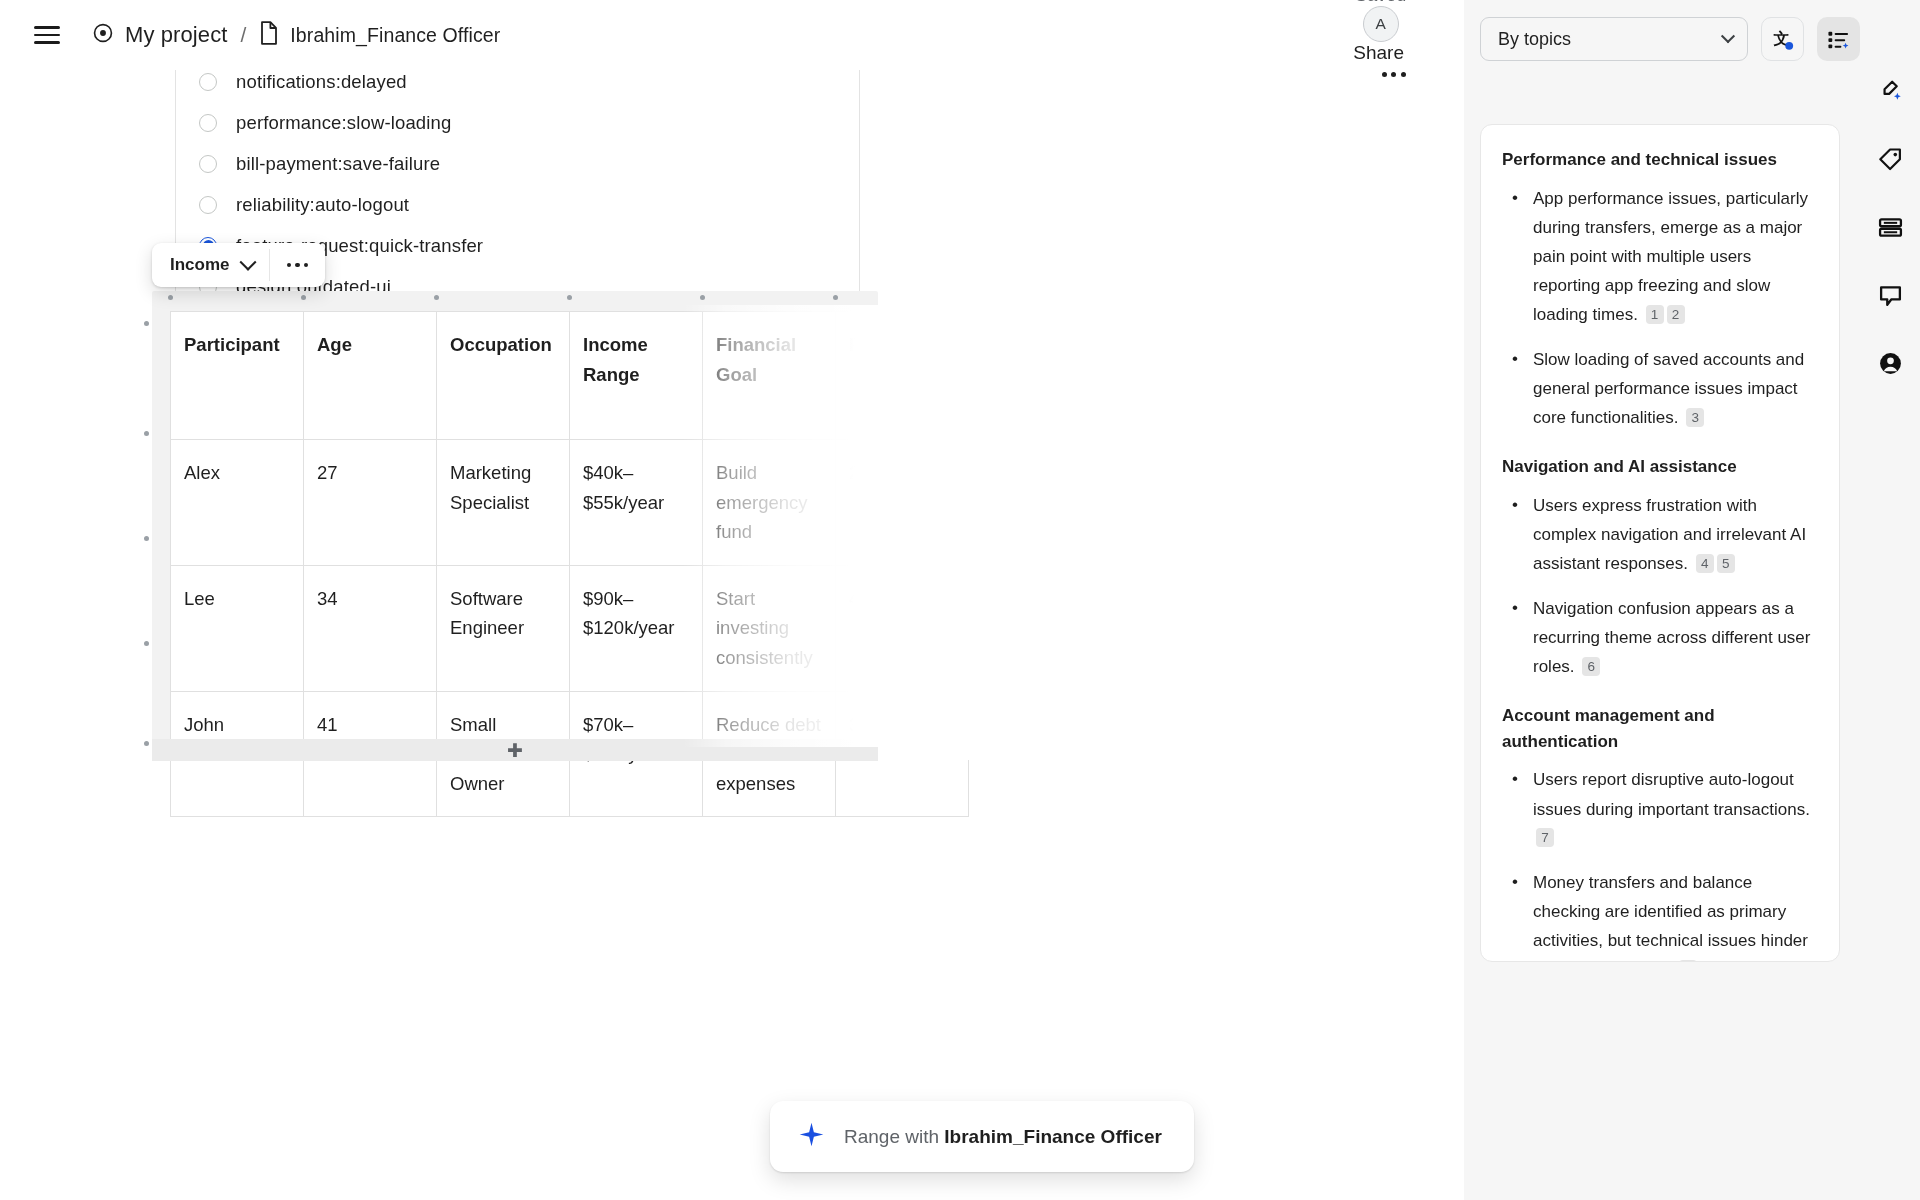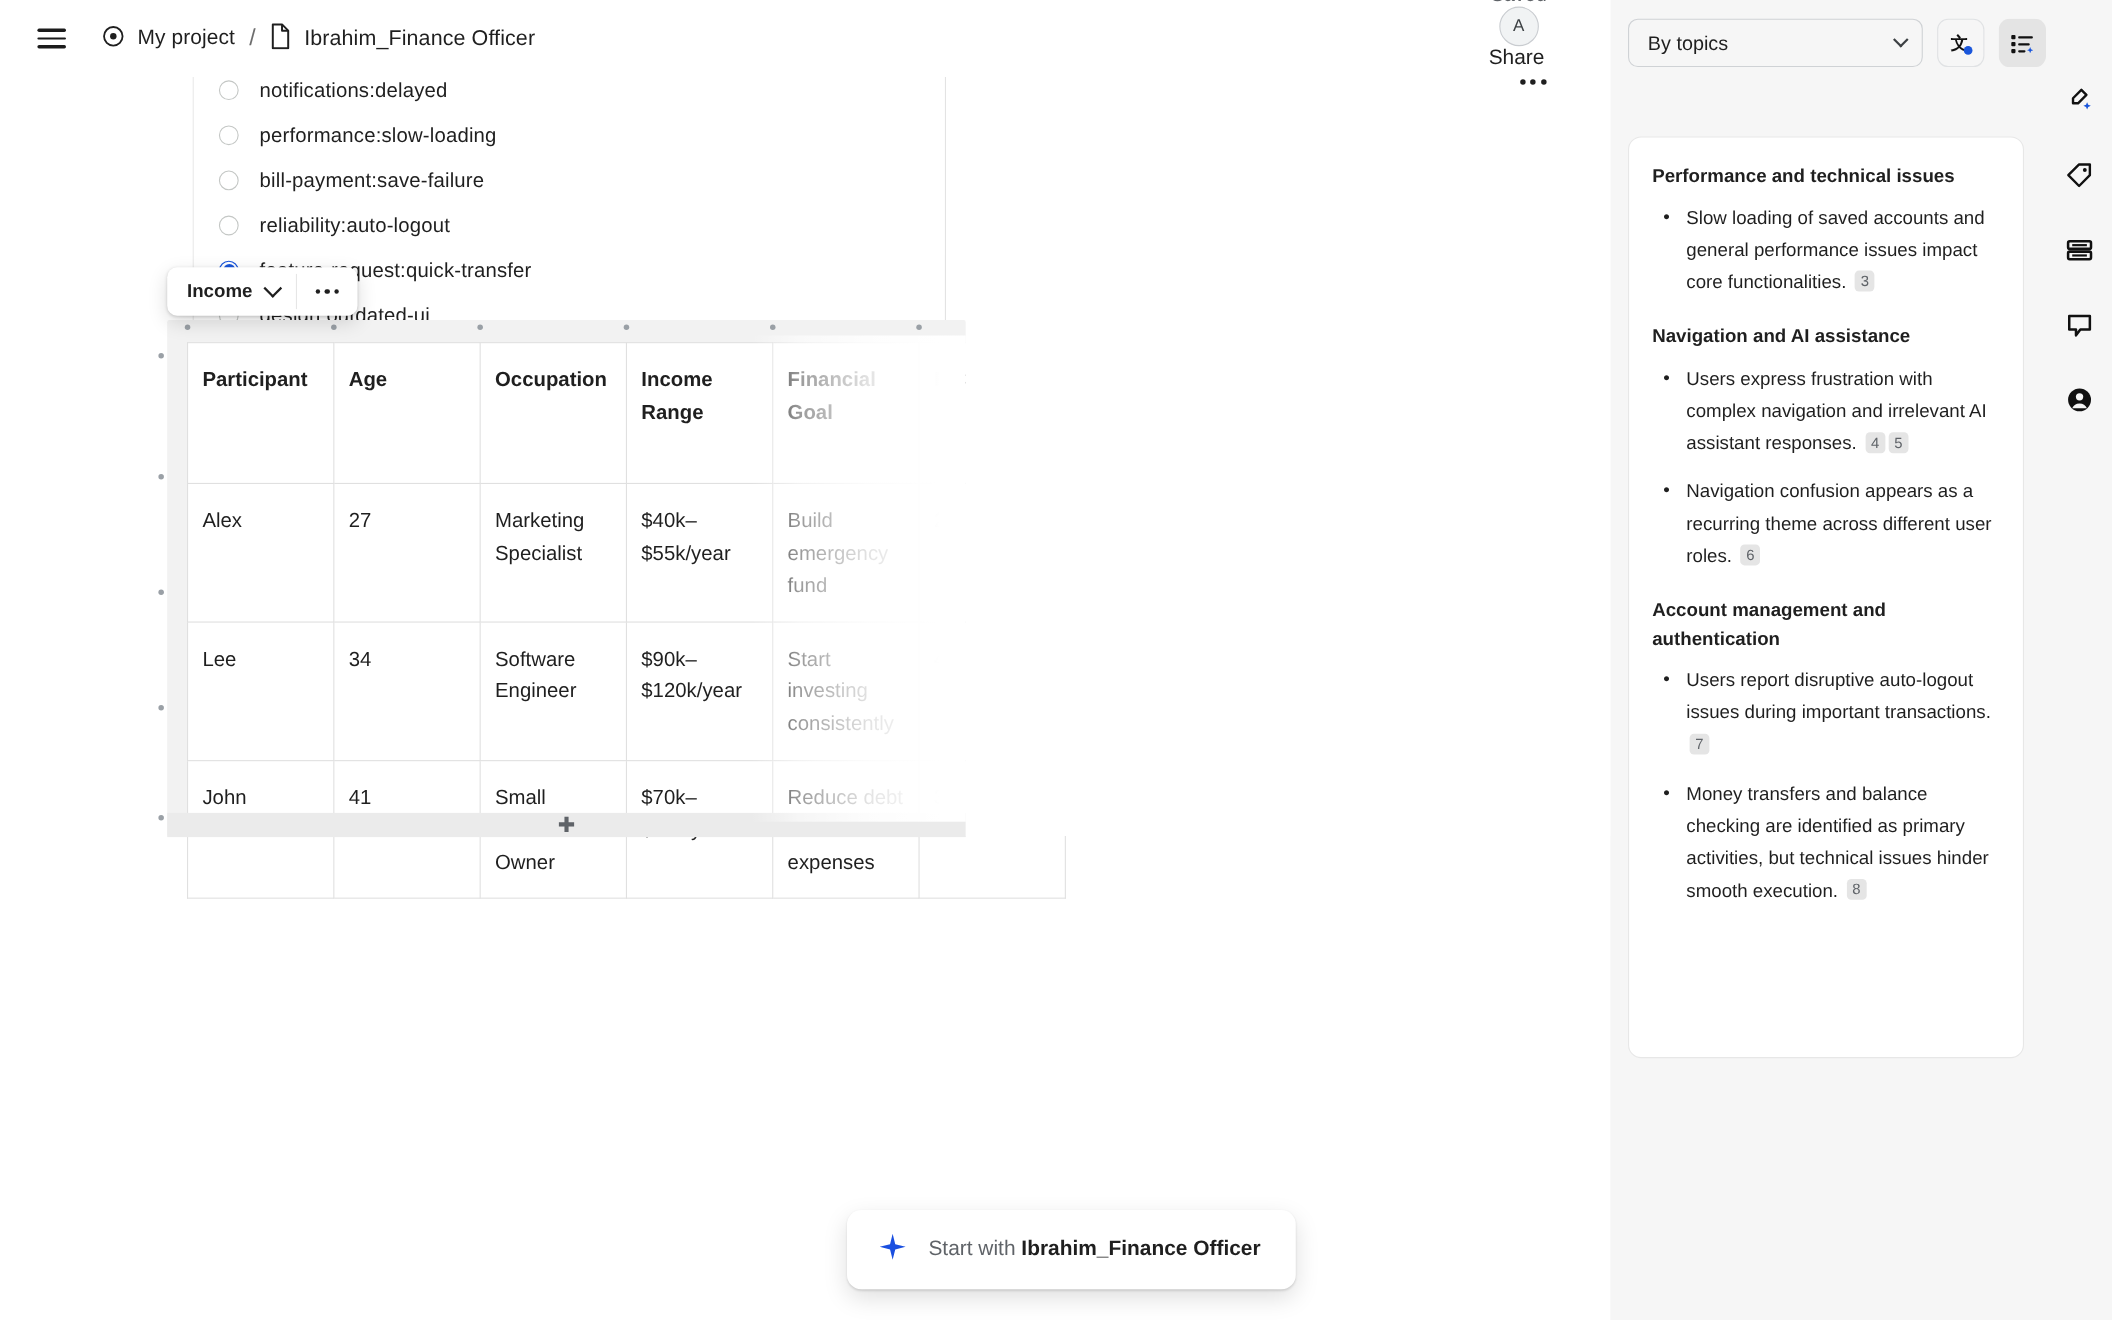--- a/index.html
+++ b/index.html
@@ -32,21 +32,21 @@
     z-index: 40;
   }
   .hamburger {
     width: 30px; height: 30px;
     display: flex; flex-direction: column; justify-content: center; gap: 5px;
     cursor: pointer; margin-left: 12px; margin-right: 28px;
   }
   .hamburger span { display:block; width: 26px; height: 2.6px; background: #1b1b1b; border-radius: 2px; }
 
   .crumb { display: flex; align-items: center; gap: 11px; cursor: pointer; }
-  .crumb-text { font-size: 19px; color: #1f1f1f; letter-spacing: .1px; }
+  .crumb-text { font-size: 22px; color: #1f1f1f; letter-spacing: .1px; }
   .crumb-sep { font-size: 21px; color: #6d6d6d; margin: 0 13px; font-weight: 300; }
   .doc-title { font-size: 19.5px; color: #1f1f1f; letter-spacing: .1px; }
 
   .topbar-right {
     margin-left: auto; display: flex; align-items: center; gap: 0;
     padding-right: 8px;
     flex-direction: column;
   }
   .saved-label { font-size: 18px; color: #5f6368; margin-right: 26px; }
   .avatar {
@@ -420,21 +420,21 @@
       </div>
     </div>
 
     <div class="chat-pill">
       <span>
         <svg width="27" height="27" viewBox="0 0 24 24">
           <path d="M12 1.5 L14.1 9.9 L22.5 12 L14.1 14.1 L12 22.5 L9.9 14.1 L1.5 12 L9.9 9.9 Z" fill="#1a4fe0"></path>
         </svg>
       </span>
       <span class="chat-text">
-        <span>Start with </span><b>Ibrahim_Finance Officer</b>
+        <span>Range with </span><b>Ibrahim_Finance Officer</b>
       </span>
     </div>
   </div>
 
   <div class="right-panel">
 
     <div class="rp-main">
       <div class="rp-head">
         <div class="rp-select">
           <span class="rp-select-label">By topics</span>
@@ -457,20 +457,21 @@
             <rect x="1.5" y="17.2" width="4" height="4" rx="1" fill="#111"></rect>
             <rect x="8" y="18.4" width="7" height="2.1" rx="1" fill="#111"></rect>
             <path d="M19.4 15.4l.85 2.1 2.1.85-2.1.85-.85 2.1-.85-2.1-2.1-.85 2.1-.85z" fill="#1a56db"></path>
           </svg>
         </div>
       </div>
 
       <div class="topics-card" id="topics-card">
           <div class="topic-h">Performance and technical issues</div>
           <ul class="topic-ul">
+            <li class="topic-li"><span>App performance issues, particularly during transfers, emerge as a major pain point with multiple users reporting app freezing and slow loading times. </span><span class="cite">1</span><span class="cite">2</span></li>
             <li class="topic-li"><span>Slow loading of saved accounts and general performance issues impact core functionalities. </span><span class="cite">3</span></li>
           </ul>
           <div class="topic-h">Navigation and AI assistance</div>
           <ul class="topic-ul">
             <li class="topic-li"><span>Users express frustration with complex navigation and irrelevant AI assistant responses. </span><span class="cite">4</span><span class="cite">5</span></li>
             <li class="topic-li"><span>Navigation confusion appears as a recurring theme across different user roles. </span><span class="cite">6</span></li>
           </ul>
           <div class="topic-h">Account management and authentication</div>
           <ul class="topic-ul">
             <li class="topic-li"><span>Users report disruptive auto-logout issues during important transactions. </span><span class="cite">7</span></li>

